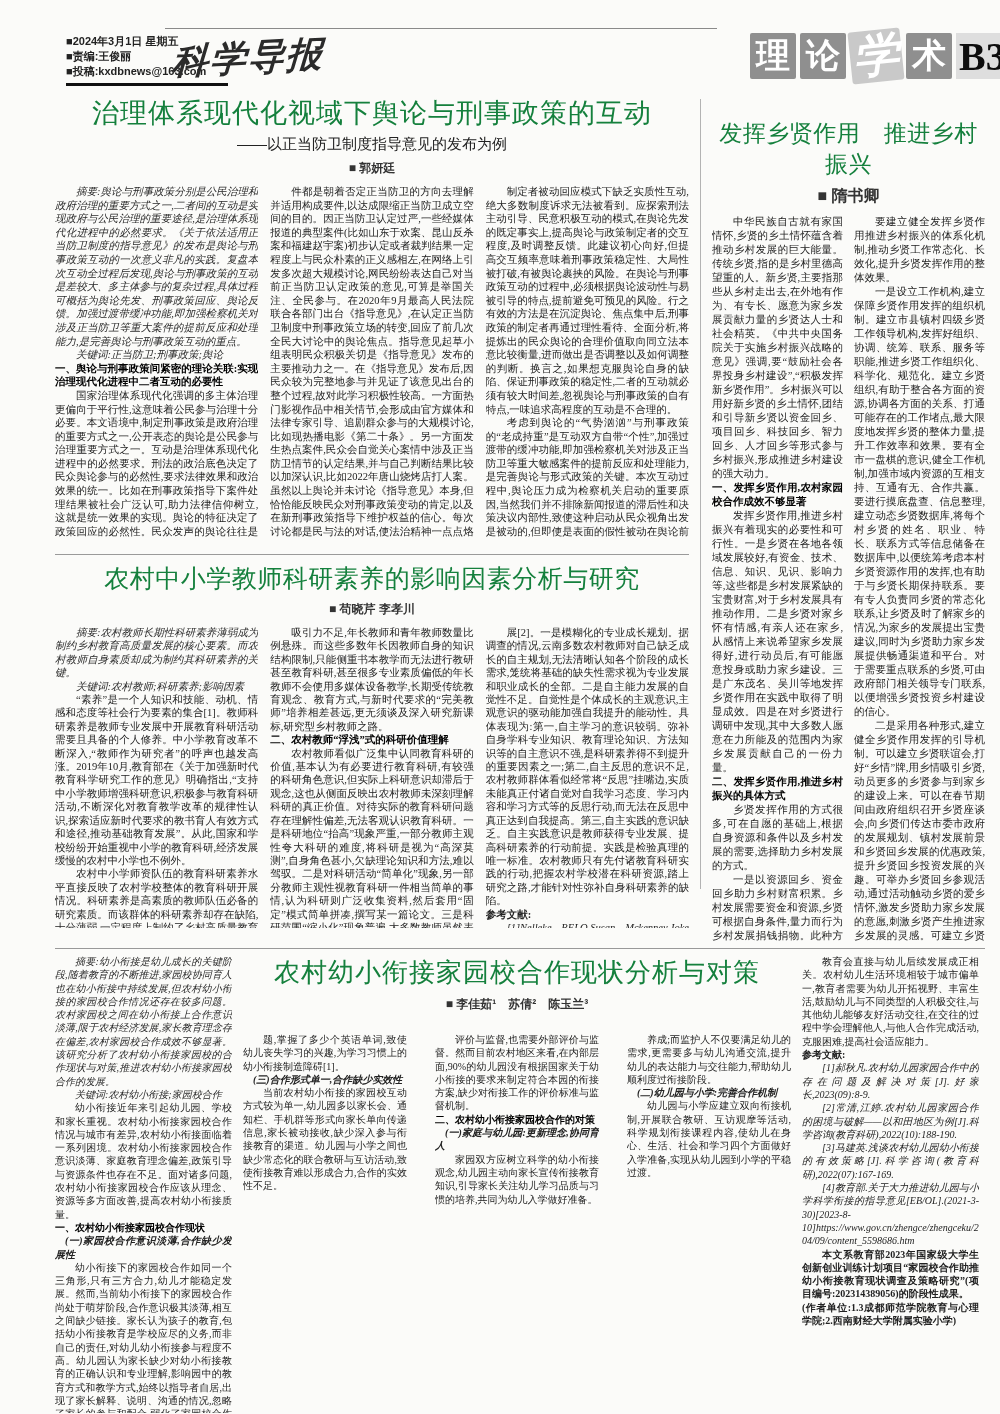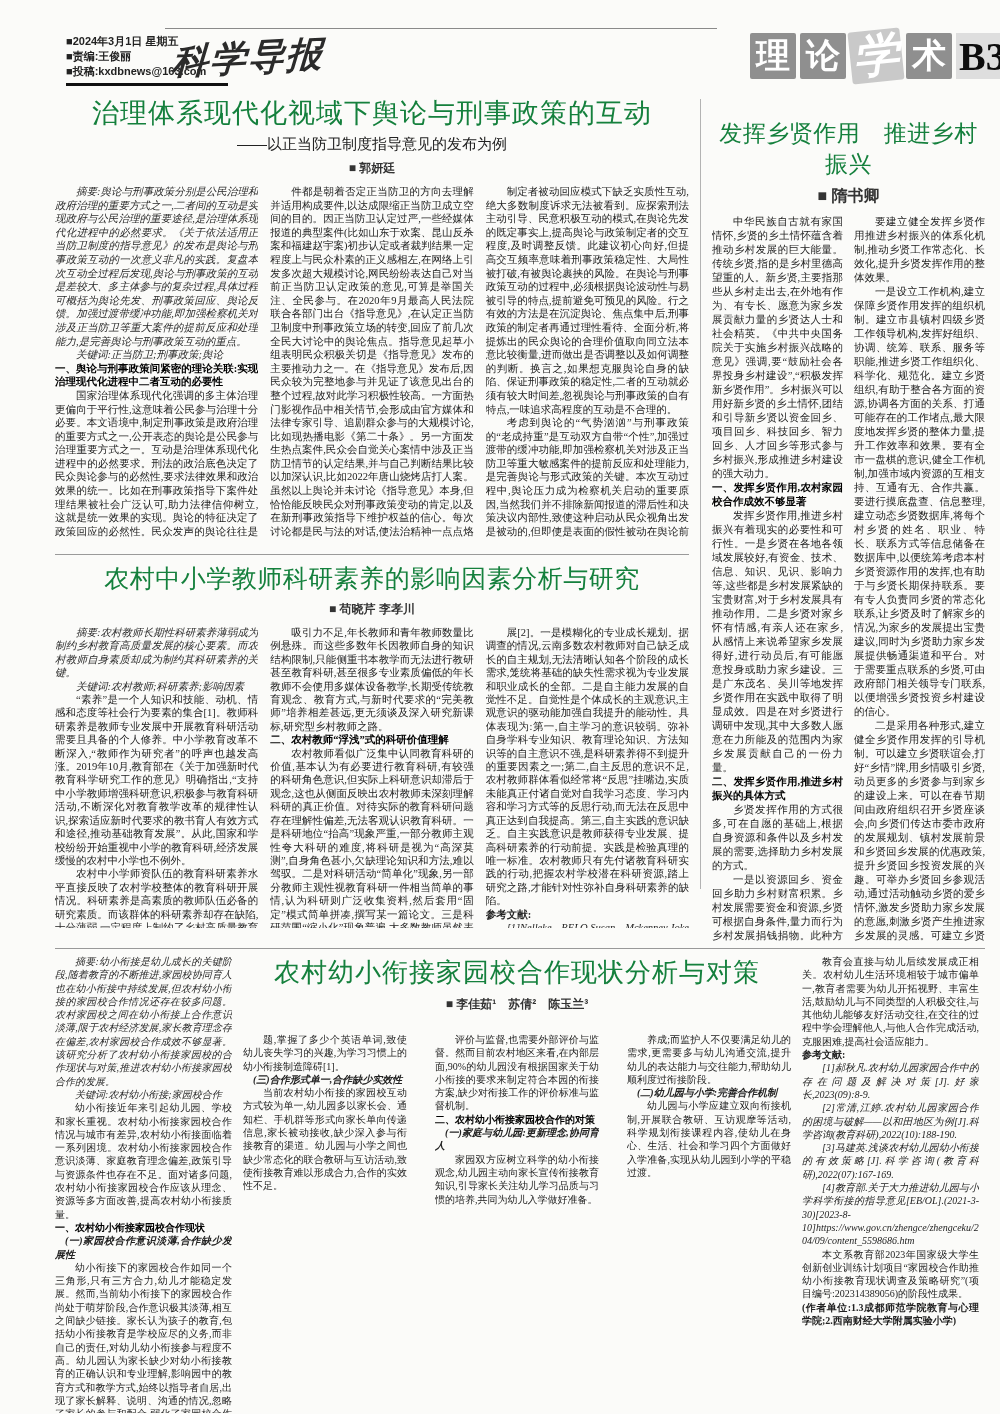--- a/index.html
+++ b/index.html
@@ -33,21 +33,21 @@
   .a-sub{text-align:center;font-family:"Liberation Sans","DejaVu Sans",sans-serif;color:#222;}
   .a-author{text-align:center;font-family:"Liberation Sans","DejaVu Sans",sans-serif;font-weight:bold;color:#333;}
   .cols{display:flex;}
   .col{flex:1;min-width:0;overflow:hidden;}
   .para{margin:0;text-align:justify;text-indent:2em;color:#222;}
   .para.head{font-weight:bold;text-indent:0;color:#000;}
   .para.kai{font-style:italic;color:#2a2a2a;}
   .para.kai-head{font-style:italic;font-weight:bold;text-indent:1em;}
   .para.ref{font-style:italic;}
   .para.ref-head{font-weight:bold;text-indent:0;}
-  .para.fund{font-weight:normal;}
+  .para.fund{font-weight:bold;}
   .para.end{font-weight:bold;text-indent:0;}
 
   
   .article1{height:452px;overflow:hidden;}
   .article1 .a-title{font-size:27px;letter-spacing:1px;}
   .article1 .a-sub{font-size:15px;margin-top:4px;}
   .article1 .a-author{font-size:12px;margin-top:6px;}
   .article1 .cols{gap:12px;height:352px;margin-top:8px;}
   .article1 .col{font-size:10.5px;line-height:13.6px;}
   .h-rule{border:none;border-top:1px solid #9a9a9a;margin:7px 0;}

